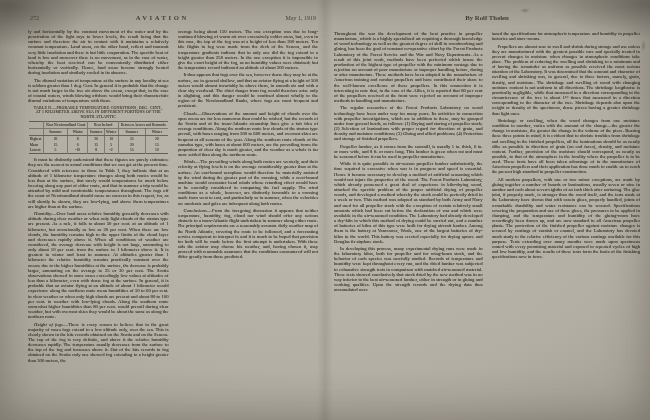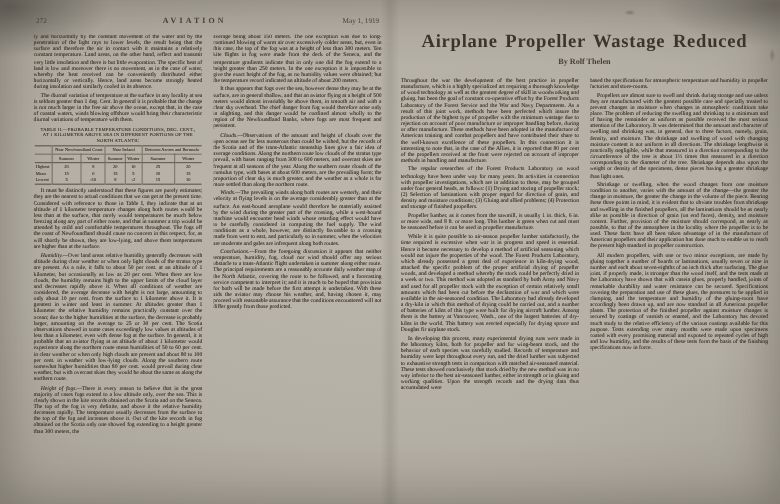--- a/index.html
+++ b/index.html
@@ -173,21 +173,20 @@
           <p class="no-indent">average being about 150 meters. The one exception was due to long-continued blowing of warm air over excessively colder areas, but, even in this case, the top of the fog was at a height of less than 300 meters. Ten kite flights in fog were made from the deck of the Seneca, and the temperature gradients indicate that in only one did the fog extend to a height greater than 250 meters. In the one exception it is impossible to give the exact height of the fog, as no humidity values were obtained; but the temperature record indicated an altitude of about 200 meters.</p>
           <p>It thus appears that fogs over the sea, however dense they may be at the surface, are in general shallow, and that an aviator flying at a height of 500 meters would almost invariably be above them, in smooth air and with a clear sky overhead. The chief danger from fog would therefore arise only in alighting, and this danger would be confined almost wholly to the region of the Newfoundland Banks, where fogs are most frequent and persistent.</p>
           <p><i class="lead">Clouds.—</i><span>Observations of the amount and height of clouds over the open ocean are far less numerous than could be wished, but the records of the Scotia and of the trans-Atlantic steamship lines give a fair idea of average conditions. Along the northern route low clouds of the stratus type prevail, with bases ranging from 300 to 600 meters, and overcast skies are frequent at all seasons of the year. Along the southern route clouds of the cumulus type, with bases at about 600 meters, are the prevailing form; the proportion of clear sky is much greater, and the weather as a whole is far more settled than along the northern route.</span></p>
           <p><i class="lead">Winds.—</i><span>The prevailing winds along both routes are westerly, and their velocity at flying levels is on the average considerably greater than at the surface. An east-bound aeroplane would therefore be materially assisted by the wind during the greater part of the crossing, while a west-bound machine would encounter head winds whose retarding effect would have to be carefully considered in computing the fuel supply. The wind conditions as a whole, however, are distinctly favorable to a crossing made from west to east, and particularly so in summer, when the velocities are moderate and gales are infrequent along both routes.</span></p>
           <p><i class="lead">Conclusions.—</i><span>From the foregoing discussion it appears that neither temperature, humidity, fog, cloud nor wind should offer any serious obstacle to a trans-Atlantic flight undertaken in summer along either route. The principal requirements are a reasonably accurate daily weather map of the North Atlantic, covering the route to be followed, and a forecasting service competent to interpret it; and it is much to be hoped that provision for both will be made before the first attempt is undertaken. With these aids the aviator may choose his weather, and, having chosen it, may proceed with reasonable assurance that the conditions encountered will not differ greatly from those predicted.</span></p>
         </div>
       </div>
     </div>
 
     <div class="page page-right">
-      <div class="article-title">Airplane Propeller Wastage Reduced</div>
       <div class="byline">By Rolf Thelen</div>
 
       <div class="cols">
         <div class="col">
           <p class="no-indent">Throughout the war the development of the best practice in propeller manufacture, which is a highly specialized art requiring a thorough knowledge of wood technology as well as the greatest degree of skill in woodworking and gluing, has been the goal of constant co-operative effort by the Forest Products Laboratory of the Forest Service and the War and Navy Departments. As a result of this joint work, methods have been perfected which insure the production of the highest type of propeller with the minimum wastage due to rejection on account of poor manufacture or improper handling before, during or after manufacture. These methods have been adopted in the manufacture of American training and combat propellers and have contributed their share to the well-known excellence of these propellers. In this connection it is interesting to note that, in the case of the Allies, it is reported that 80 per cent of the propellers received at the front were rejected on account of improper methods in handling and manufacture.</p>
           <p>The regular researches of the Forest Products Laboratory on wood technology have been under way for many years. Its activities in connection with propeller investigations, which are in addition to these, may be grouped under four general heads, as follows: (1) Drying and storing of propeller stock; (2) Selection of laminations with proper regard for direction of grain, and density and moisture conditions; (3) Gluing and allied problems; (4) Protection and storage of finished propellers.</p>
           <p>Propeller lumber, as it comes from the sawmill, is usually 1 in. thick, 6 in. or more wide, and 8 ft. or more long. This lumber is green when cut and must be seasoned before it can be used in propeller manufacture.</p>
           <p>While it is quite possible to air-season propeller lumber satisfactorily, the time required is excessive when war is in progress and speed is essential. Hence it became necessary to develop a method of artificial seasoning which would not injure the properties of the wood. The Forest Products Laboratory, which already possessed a great deal of experience in kiln-drying wood, attacked the specific problem of the proper artificial drying of propeller woods, and developed a method whereby the stock could be perfectly dried in a week or two. This method was adopted as standard by both Army and Navy and used for all propeller stock with the exception of certain relatively small amounts which had been cut before the declaration of war and which were available in the air-seasoned condition. The Laboratory had already developed a dry-kiln in which this method of drying could be carried out, and a number of batteries of kilns of this type were built for drying aircraft lumber. Among them is the battery at Vancouver, Wash., one of the largest batteries of dry-kilns in the world. This battery was erected especially for drying spruce and Douglas fir airplane stock.</p>
           <p>In developing this process, many experimental drying runs were made in the laboratory kilns, both for propeller and for wing-beam stock, and the behavior of each species was carefully studied. Records of temperature and humidity were kept throughout every run, and the dried lumber was subjected to exhaustive strength tests in comparison with matched air-seasoned material. These tests showed conclusively that stock dried by the new method was in no way inferior to the best air-seasoned lumber, either in strength or in gluing and working qualities. Upon the strength records and the drying data thus accumulated were</p>
         </div>

